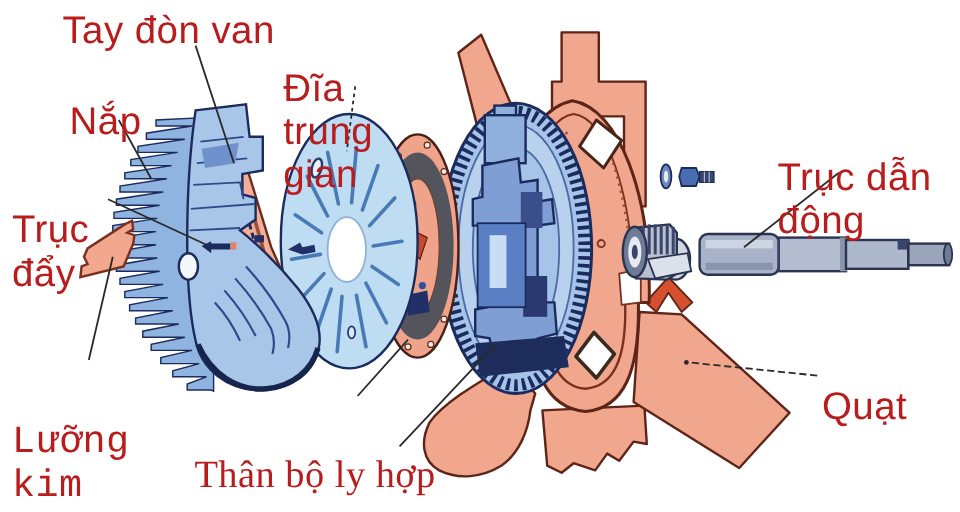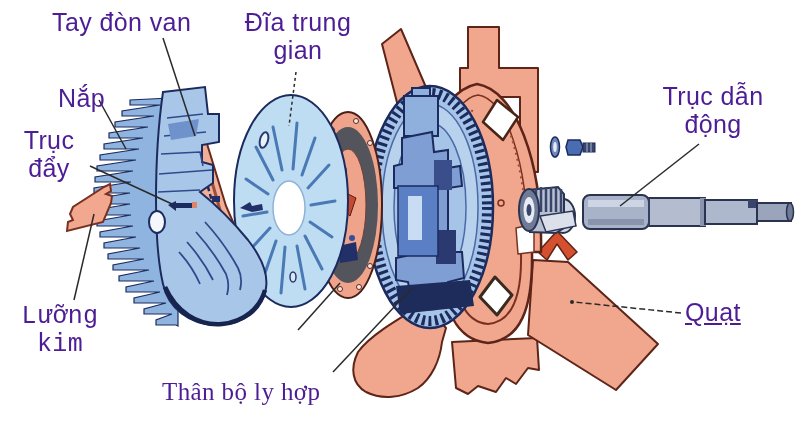--- a/index.html
+++ b/index.html
@@ -2,24 +2,24 @@
 <html><head>
 <meta charset="utf-8">
 <style>
   html,body{margin:0;padding:0;background:#fff;}
   #stage{
     position:relative;width:800px;height:427px;background:#ffffff;
     font-family:"Liberation Sans", sans-serif;overflow:hidden;
   }
   #art{position:absolute;left:0;top:0;}
   .label{
-    position:absolute;color:#4c1d95;font-size:25px;line-height:1.12;
+    position:absolute;color:#b91c1c;font-size:32px;line-height:1.12;
     white-space:pre-line;letter-spacing:.4px;
   }
-  .center{text-align:center;}
+  .center{text-align:left;margin-top:48px;}
 </style>
 </head>
 <body>
 
 <div id="stage">
 
 <svg id="art" width="800" height="427" viewBox="0 0 800 427">
 
   <g stroke-linejoin="round">
 
@@ -245,15 +245,15 @@
   <div class="label center" style="left:236px;top:8px;width:124px;">Đĩa trung
 gian</div>
   <div class="label" style="left:58px;top:84px;">Nắp</div>
   <div class="label center" style="left:10px;top:126px;width:78px;">Trục
 đẩy</div>
   <div class="label center" style="left:10px;top:303px;width:100px;font-family:Liberation Mono, monospace;">Lưỡng
 kim</div>
   <div class="label" style="left:162px;top:378px;font-family:Liberation Serif, serif;">Thân bộ ly hợp</div>
   <div class="label center" style="left:648px;top:82px;width:130px;">Trục dẫn
 động</div>
-  <div class="label" style="left:685px;top:298px;text-decoration:underline;">Quạt</div>
+  <div class="label" style="left:685px;top:321px;">Quạt</div>
 
 </div>
 
 </body></html>

